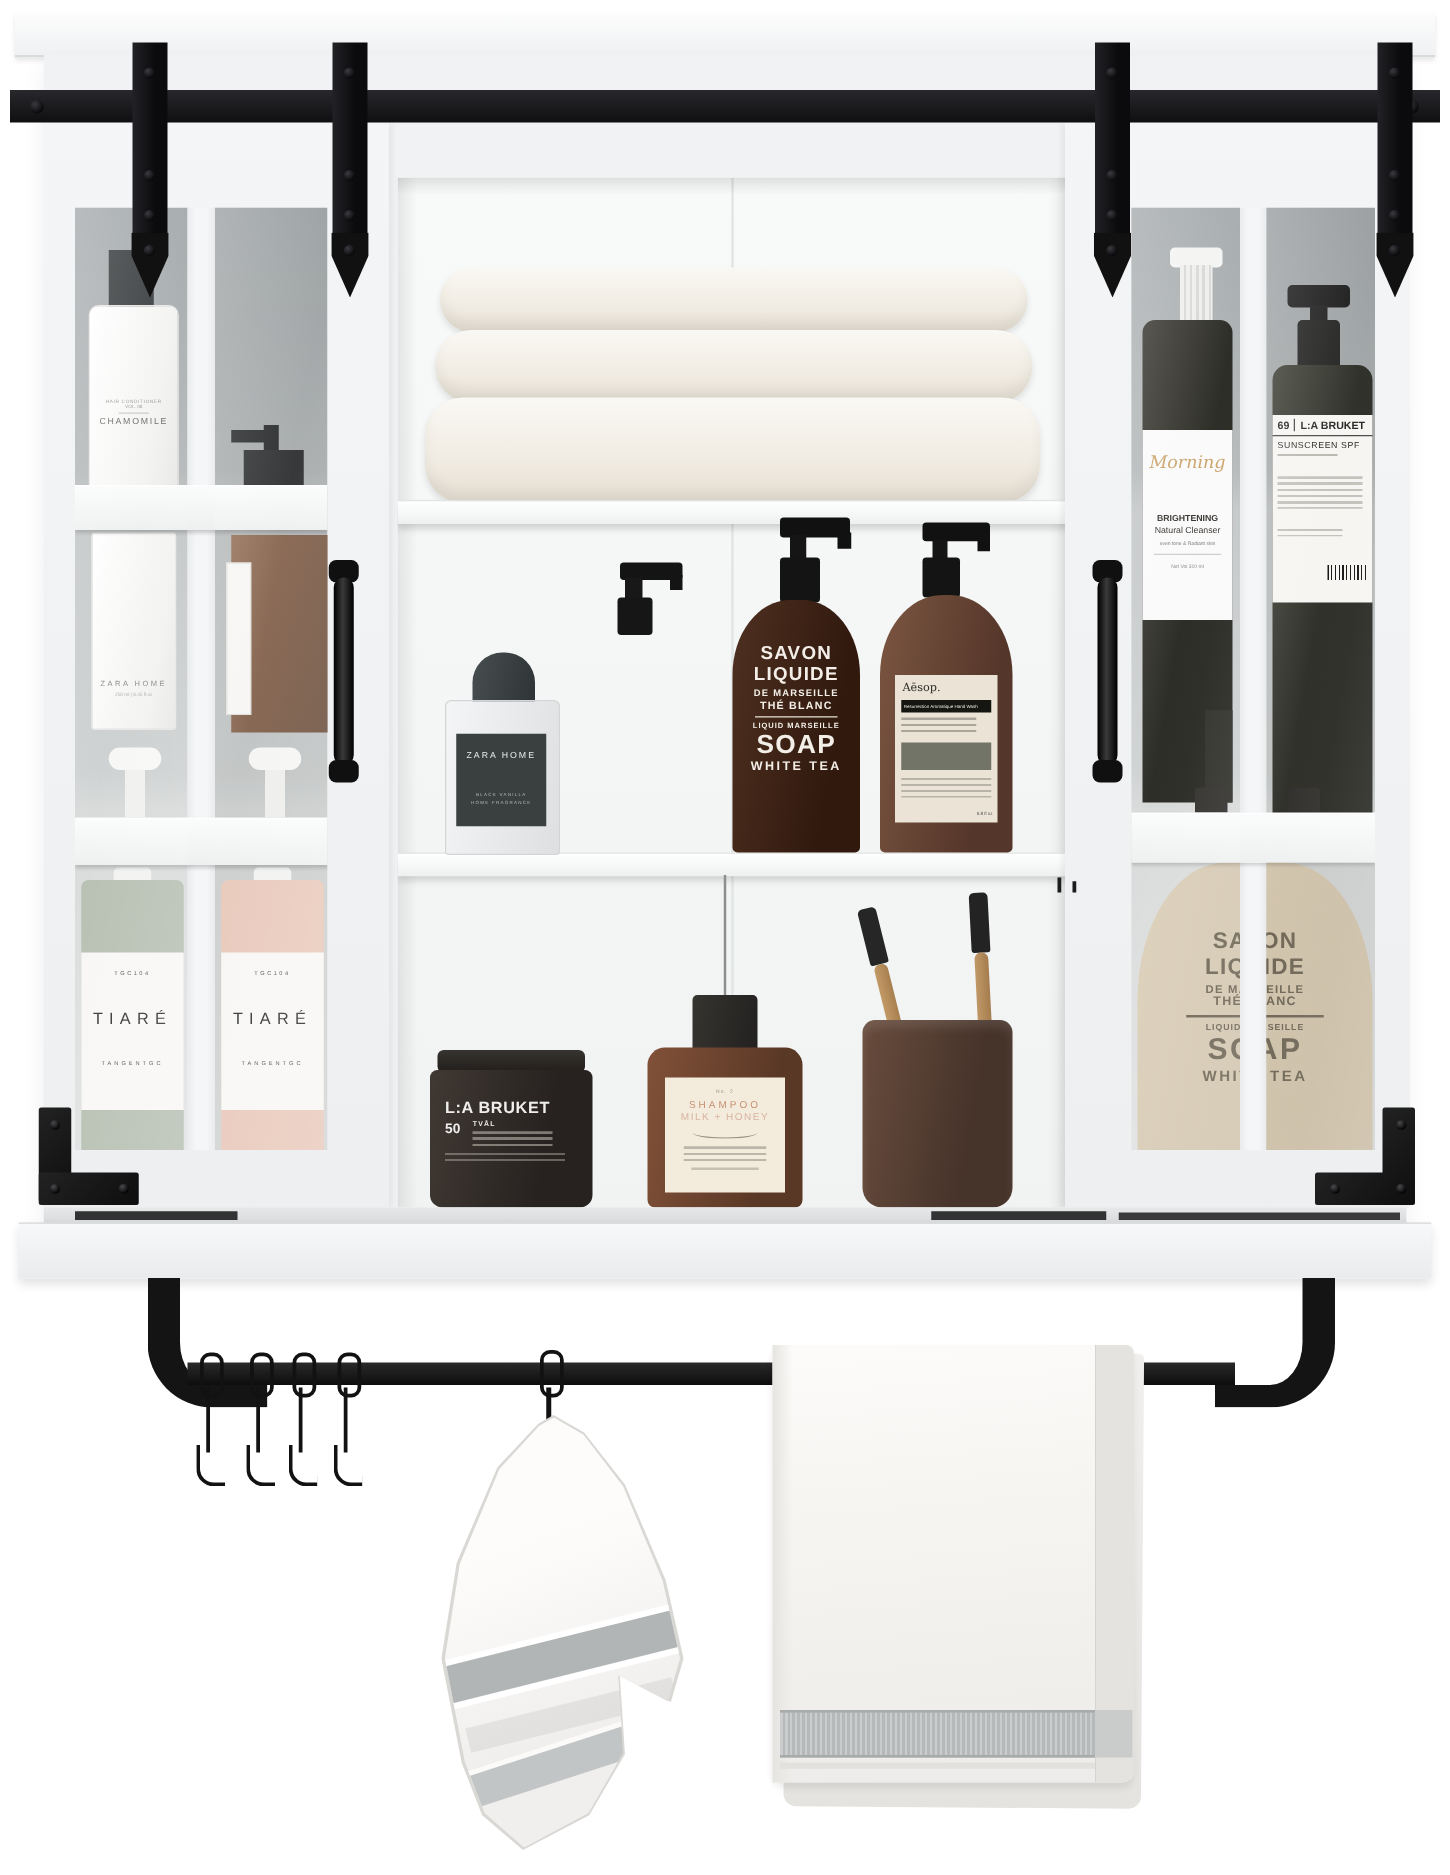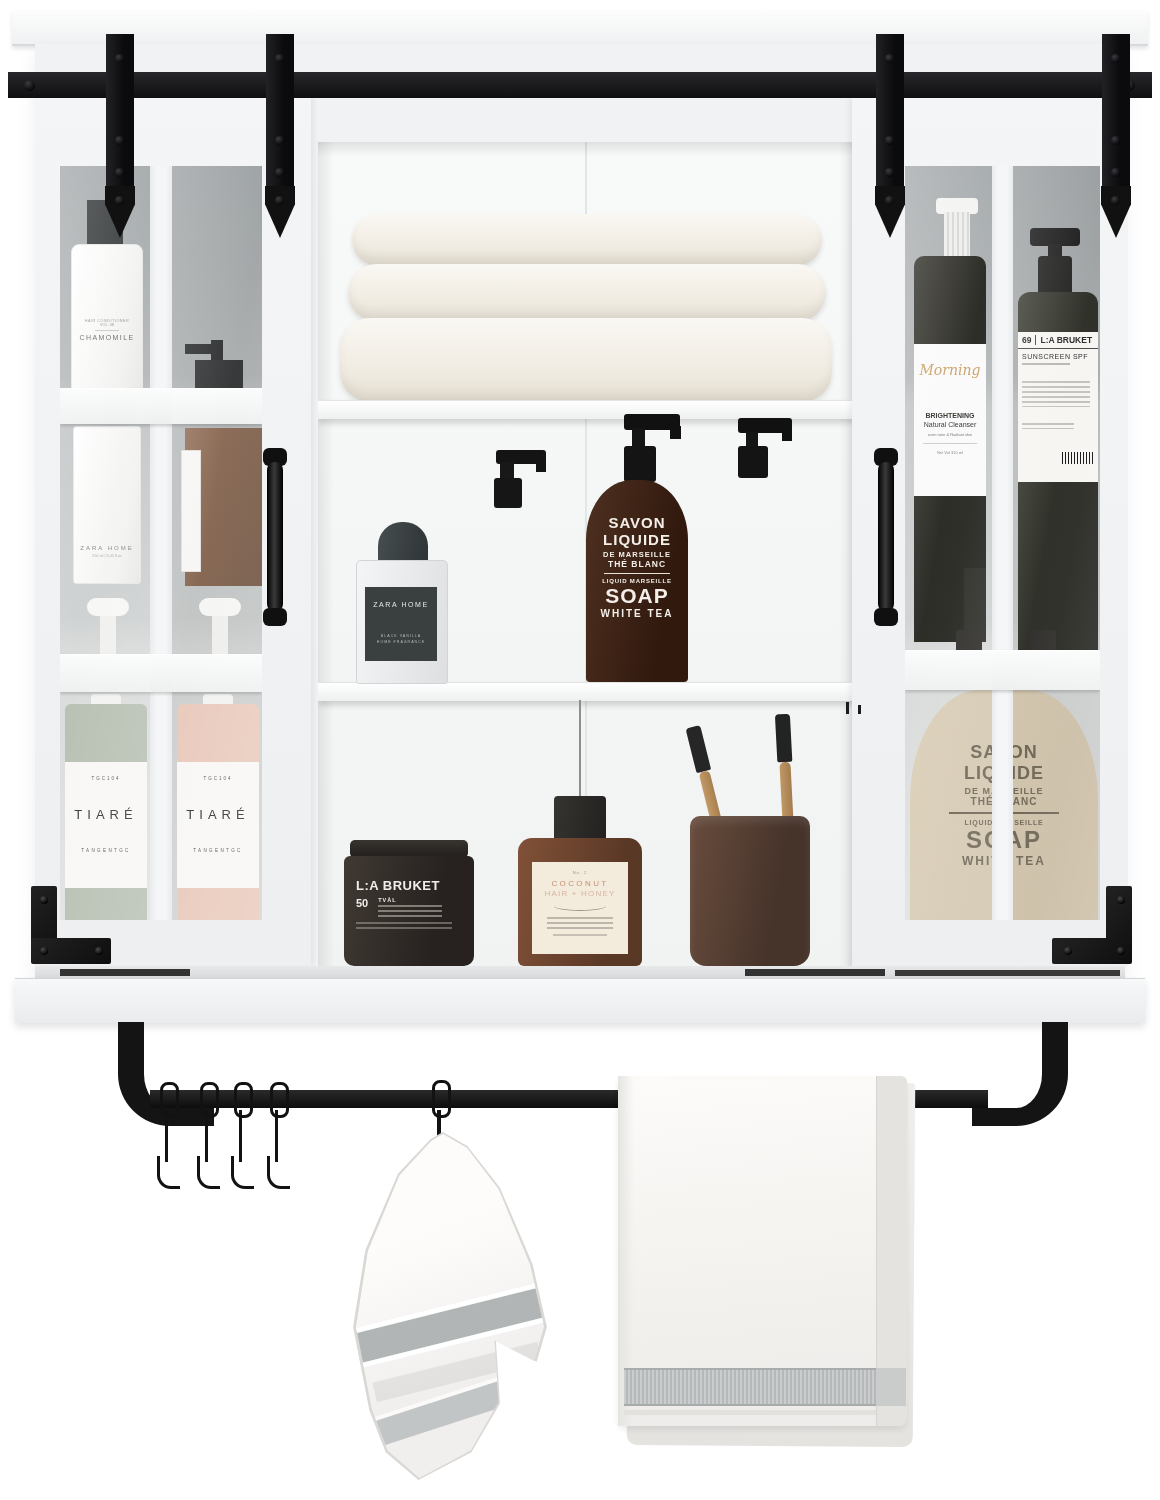--- a/index.html
+++ b/index.html
@@ -73,41 +73,51 @@
       <div style="width:66px;height:1px;background:#e8e2d8;margin:4px auto;"></div>
       <div style="font-size:6px;font-weight:700;letter-spacing:.8px;">LIQUID MARSEILLE</div>
       <div style="font-size:21px;font-weight:700;letter-spacing:1px;">SOAP</div>
       <div style="font-size:10px;font-weight:700;letter-spacing:2px;">WHITE TEA</div>
     </div>
 
     <div class="a" style="left:420px;top:276px;width:54px;height:15px;background:#111;border-radius:3px;"></div>
     <div class="a" style="left:464px;top:287px;width:10px;height:12px;background:#111;"></div>
     <div class="a" style="left:428px;top:290px;width:12px;height:16px;background:#151515;"></div>
     <div class="a" style="left:420px;top:304px;width:30px;height:32px;background:#141414;border-radius:3px;"></div>
+    <div class="a" style="left:386px;top:334px;width:106px;height:206px;background:linear-gradient(100deg,#7b5641,#55362a 75%);border-radius:50px 50px 4px 4px / 64px 64px 4px 4px;">
+      <div class="a" style="left:12px;top:64px;width:82px;height:118px;background:#ebe4d6;">
+        <div class="serif" style="font-size:9px;color:#2e2c28;margin:6px 0 0 6px;">Aēsop.</div>
+        <div style="margin:4px 5px 0 5px;height:10px;background:#151512;color:#efece4;font-size:3.6px;line-height:10px;padding-left:2px;white-space:nowrap;overflow:hidden;"><span>Resurrection Aromatique Hand Wash</span></div>
+        <div class="a bars-dark" style="left:5px;top:34px;width:60px;height:14px;opacity:.7;"></div>
+        <div class="a" style="left:5px;top:54px;width:72px;height:22px;background:#5d6054;opacity:.85;"></div>
+        <div class="a bars-dark" style="left:5px;top:82px;width:72px;height:16px;opacity:.55;"></div>
+        <div class="a" style="right:4px;bottom:5px;font-size:3.6px;color:#555;">6.8 fl oz</div>
+      </div>
+    </div>
 
     <div class="a" style="left:32px;top:698px;width:118px;height:18px;background:linear-gradient(180deg,#37332f,#211e1b);border-radius:5px;"></div>
     <div class="a" style="left:26px;top:714px;width:130px;height:110px;background:linear-gradient(100deg,#403933,#272220 70%);border-radius:6px 6px 10px 10px;color:#efeeec;">
       <div style="font-size:13px;font-weight:700;letter-spacing:.5px;margin:22px 0 0 12px;">L:A BRUKET</div>
       <div style="display:flex;margin:4px 0 0 12px;">
         <div style="font-size:11px;font-weight:700;">50</div>
         <div style="margin-left:10px;">
           <div style="font-size:5.5px;font-weight:700;letter-spacing:1px;">TVÅL</div>
           <div class="bars" style="width:64px;height:12px;margin-top:2px;opacity:.6;"></div>
         </div>
       </div>
       <div class="bars" style="width:96px;height:8px;margin:5px 0 0 12px;opacity:.45;"></div>
     </div>
 
     <div class="a" style="left:261px;top:558px;width:2px;height:100px;background:#8e8e8c;"></div>
     <div class="a" style="left:236px;top:654px;width:52px;height:46px;background:linear-gradient(100deg,#36342f,#232120);border-radius:4px;"></div>
     <div class="a" style="left:200px;top:696px;width:124px;height:128px;background:linear-gradient(100deg,#815138,#5a3826 75%);border-radius:14px 14px 6px 6px;">
       <div class="a ctr" style="left:14px;top:24px;width:96px;height:92px;background:#f3ecdc;">
         <div style="font-size:4px;color:#9b9588;margin-top:8px;letter-spacing:1px;">No. 2</div>
-        <div style="font-size:8px;letter-spacing:2.4px;color:#c78f74;margin-top:4px;">COCONUT</div>
-        <div style="font-size:8px;letter-spacing:1.2px;color:#d9b2a0;margin-top:1px;">HAIR + HONEY</div>
+        <div style="font-size:8px;letter-spacing:2.4px;color:#c78f74;margin-top:4px;">SHAMPOO</div>
+        <div style="font-size:8px;letter-spacing:1.2px;color:#d9b2a0;margin-top:1px;">MILK + HONEY</div>
         <div style="width:52px;height:9px;border-bottom:1.5px solid #9a9184;border-radius:50%;margin:3px auto 0;"></div>
         <div class="bars-dark" style="width:66px;height:12px;margin:6px auto 0;opacity:.55;"></div>
         <div class="bars-dark" style="width:54px;height:4px;margin:5px auto 0;opacity:.45;"></div>
       </div>
     </div>
 
     <div class="a" style="left:390px;top:582px;width:15px;height:188px;transform:rotate(-14deg);">
       <div style="width:15px;height:46px;background:#262626;border-radius:4px 4px 2px 2px;"></div>
       <div style="width:11px;height:140px;margin-left:2px;background:linear-gradient(90deg,#c29а66,#a87f4f);background:linear-gradient(90deg,#c29a66,#a87f4f);border-radius:5px;"></div>
     </div>

